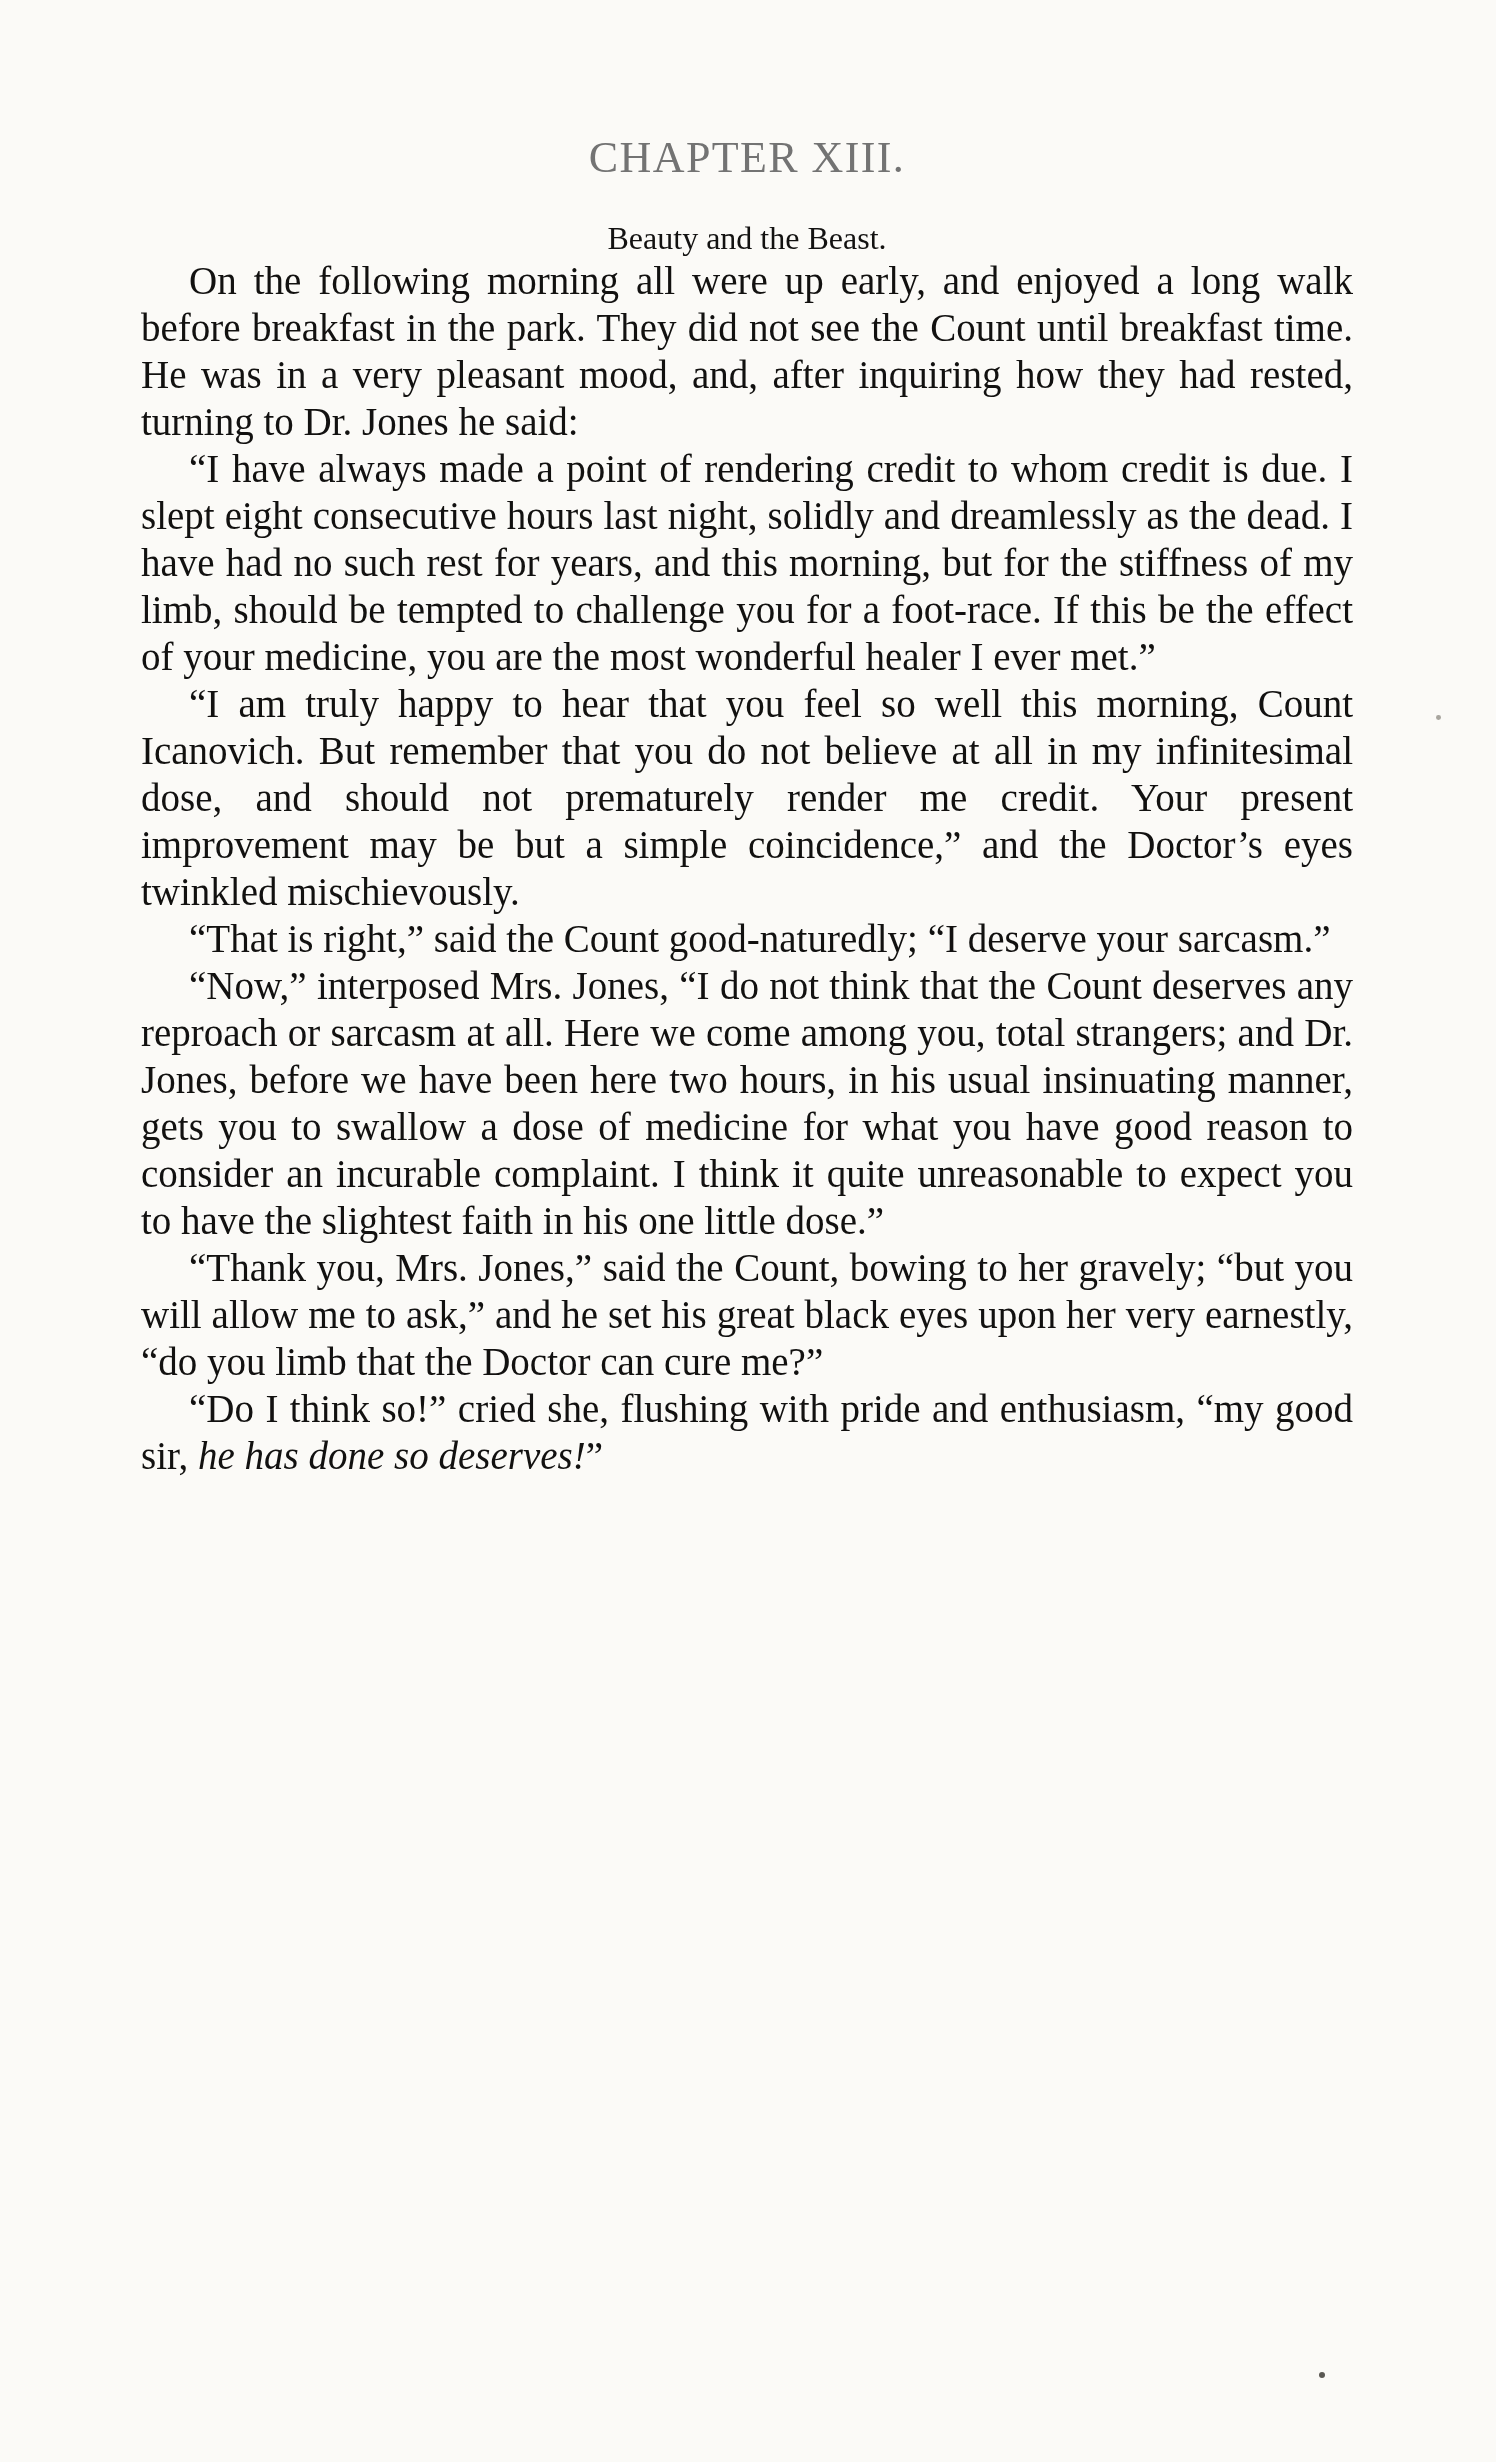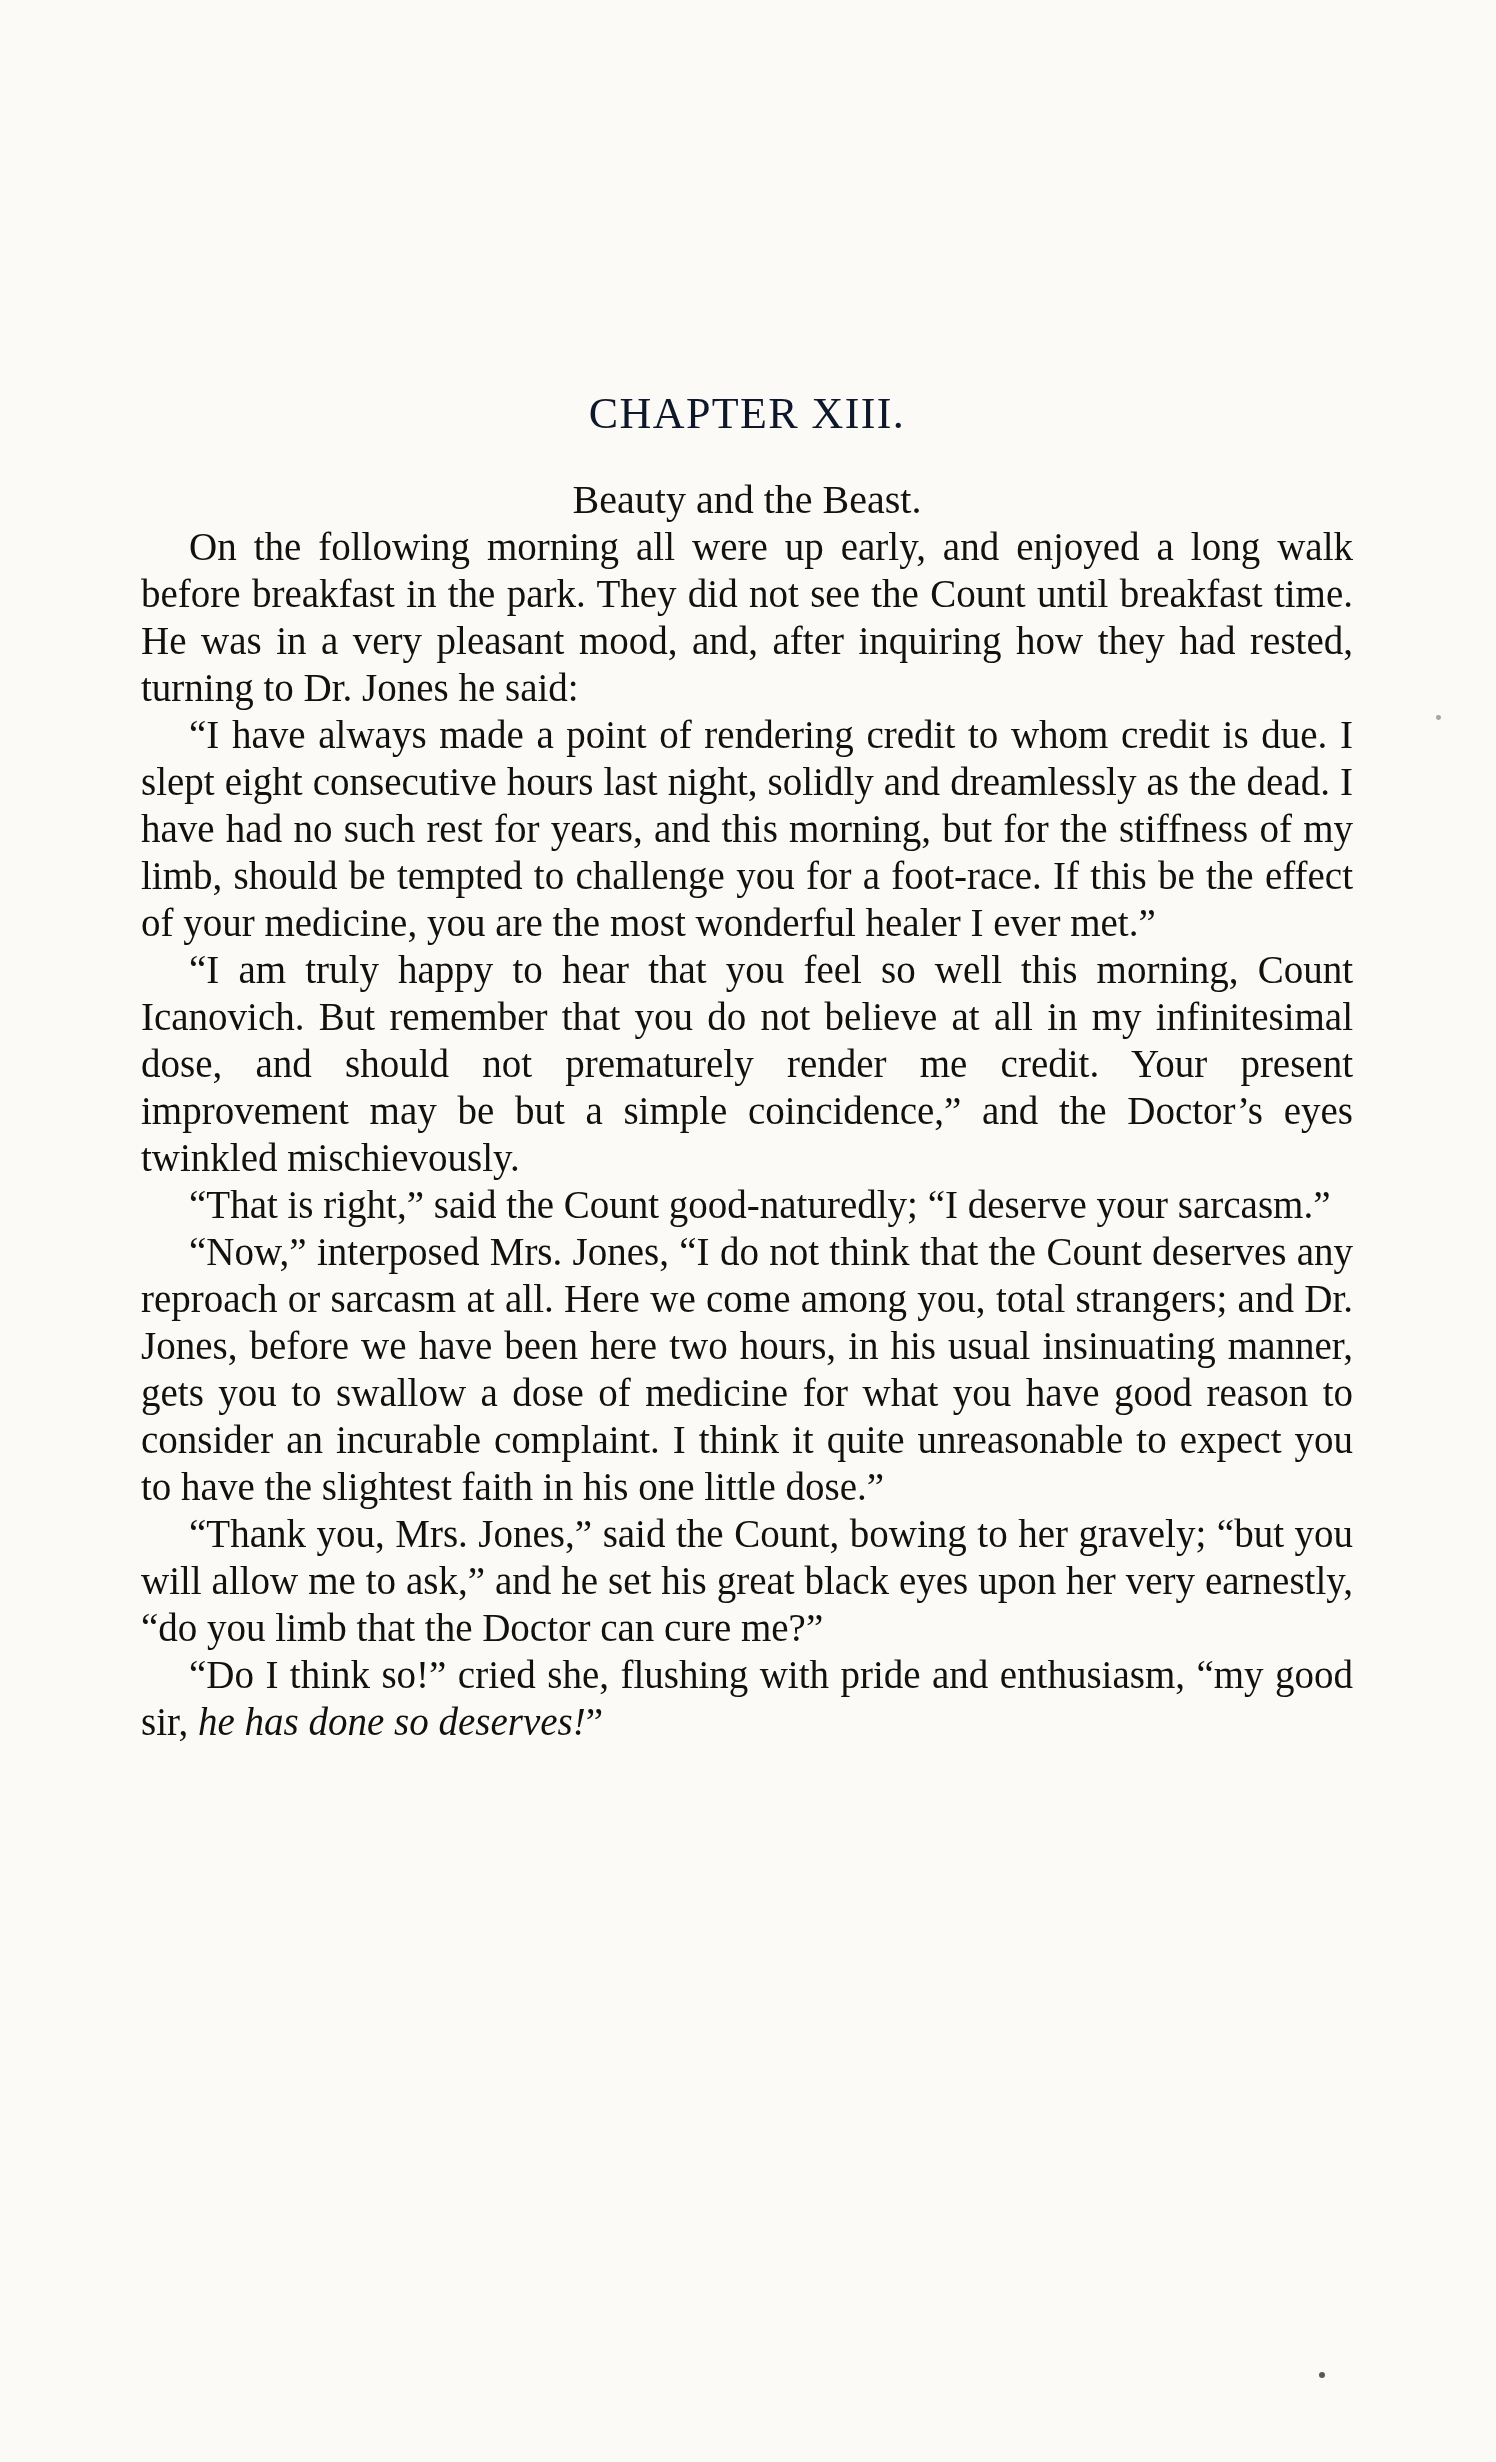--- a/index.html
+++ b/index.html
@@ -32,30 +32,29 @@
     color: #1b1a18;
   }
   .page-number {
     position: absolute;
     right: 0;
     top: -2.8px;
     font-size: 37px;
     letter-spacing: 0.7px;
   }
   .chapter-heading {
-    margin-top: 256px;
     text-align: center;
     font-size: 44px;
     letter-spacing: 1.4px;
-    color: #0f172a;
+    color: #737373;
   }
   .chapter-subtitle {
     margin-top: 37px;
     text-align: center;
-    font-size: 40px;
+    font-size: 32px;
     color: #131211;
   }
   .body-text {
     font-size: 39px;
     line-height: 47px;
     text-align: justify;
     color: #121110;
   }
   .body-text p {
     margin: 0;

